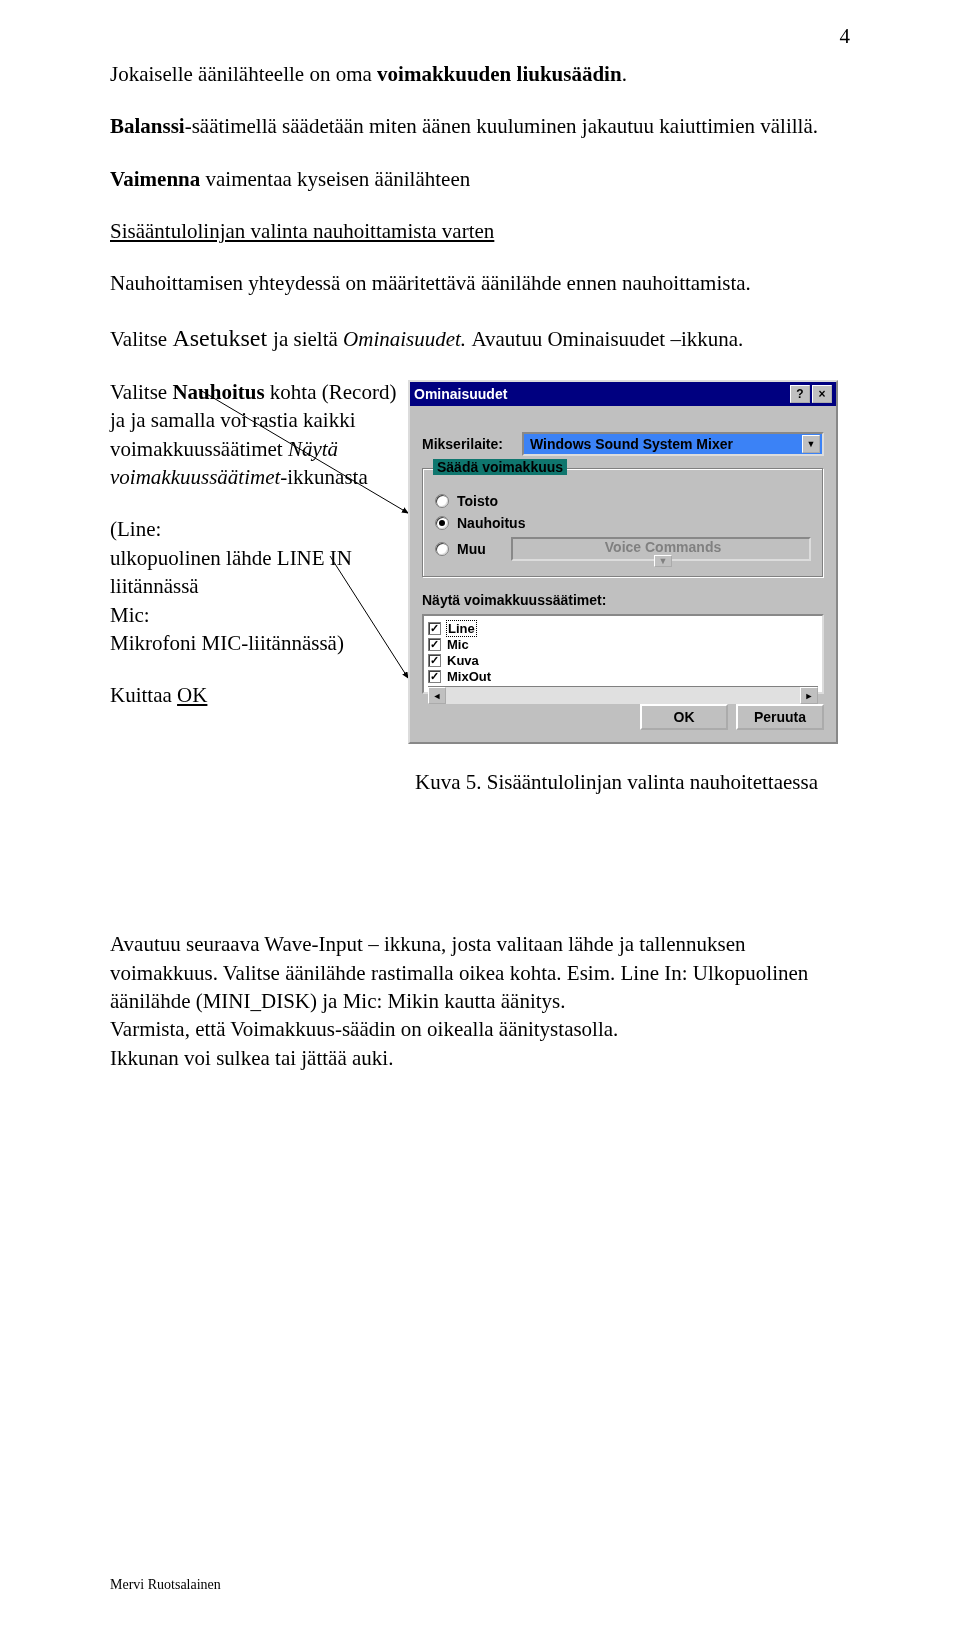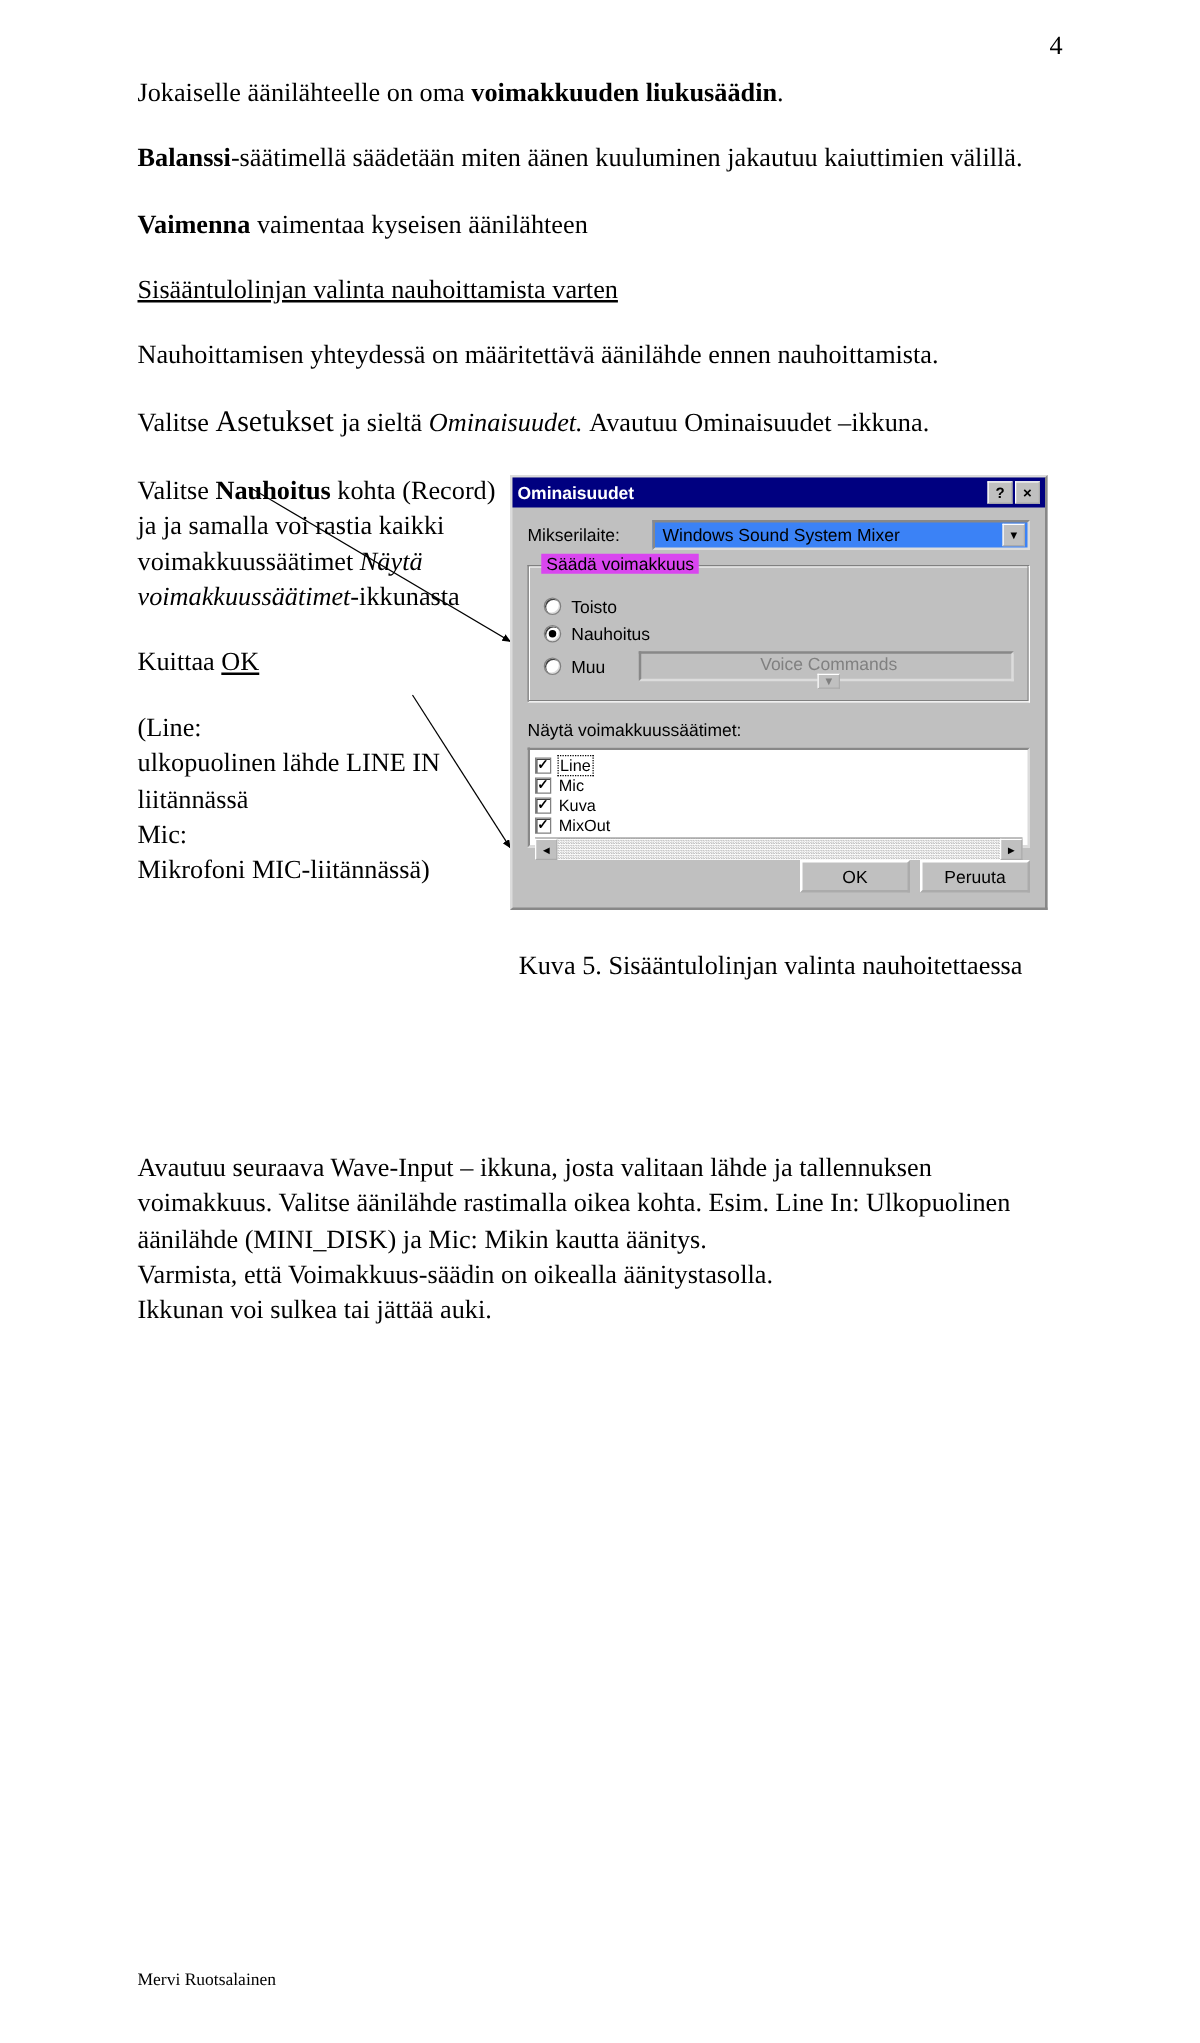--- a/index.html
+++ b/index.html
@@ -99,21 +99,22 @@
       display: flex;
       align-items: center;
       justify-content: center;
       font-family: Arial, sans-serif;
       font-size: 12px;
       font-weight: bold;
       color: #000;
       cursor: pointer;
     }
     .dlg-body {
-      padding: 10px 12px 12px 12px;
+      padding: 26px 12px 12px 12px;
+      font-weight: bold;
     }
     .row-mix {
       display: flex;
       align-items: center;
       margin-bottom: 12px;
     }
     .lbl {
       width: 100px;
     }
     .dropdown {
@@ -147,21 +148,21 @@
       border-bottom-color: #fff;
       box-shadow: inset -1px -1px 0 #808080, inset 1px 1px 0 #fff;
       padding: 18px 12px 10px 12px;
       position: relative;
       margin-bottom: 14px;
     }
     .groupbox-legend {
       position: absolute;
       top: -10px;
       left: 10px;
-      background: #d946ef;
+      background: #0f766e;
       padding: 0 4px;
       font-size: 14px;
     }
     .radio-row {
       display: flex;
       align-items: center;
       margin: 6px 0;
       gap: 8px;
     }
     .radio {
@@ -312,27 +313,27 @@
     </defs>
     <line x1="90" y1="12" x2="298" y2="135" stroke="#000" stroke-width="1" marker-end="url(#ah)"></line>
     <line x1="220" y1="178" x2="298" y2="300" stroke="#000" stroke-width="1" marker-end="url(#ah)"></line>
   </svg>
 
   <div class="left-col">
     <p>
       <span>Valitse </span><span class="bold"> Nauhoitus </span><span>kohta (Record) ja ja samalla voi rastia kaikki voimakkuussäätimet </span><span class="italic">Näytä voimakkuussäätimet</span><span>-ikkunasta</span>
     </p>
     <p>
-      <span>Kuittaa </span><span class="underline">OK</span>
-    </p>
-    <p>
       <span>(Line:</span><br>
       <span> ulkopuolinen lähde LINE IN liitännässä</span><br>
       <span>Mic:</span><br>
       <span>Mikrofoni MIC-liitännässä)</span>
+    </p>
+    <p>
+      <span>Kuittaa </span><span class="underline">OK</span>
     </p>
   </div>
 
   <div class="dlg-wrap">
     <div class="dlg">
       <div class="titlebar">
         <span class="titlebar-left">Ominaisuudet</span>
         <div class="titlebar-btns">
           <div class="titlebar-btn">?</div>
           <div class="titlebar-btn">×</div>

